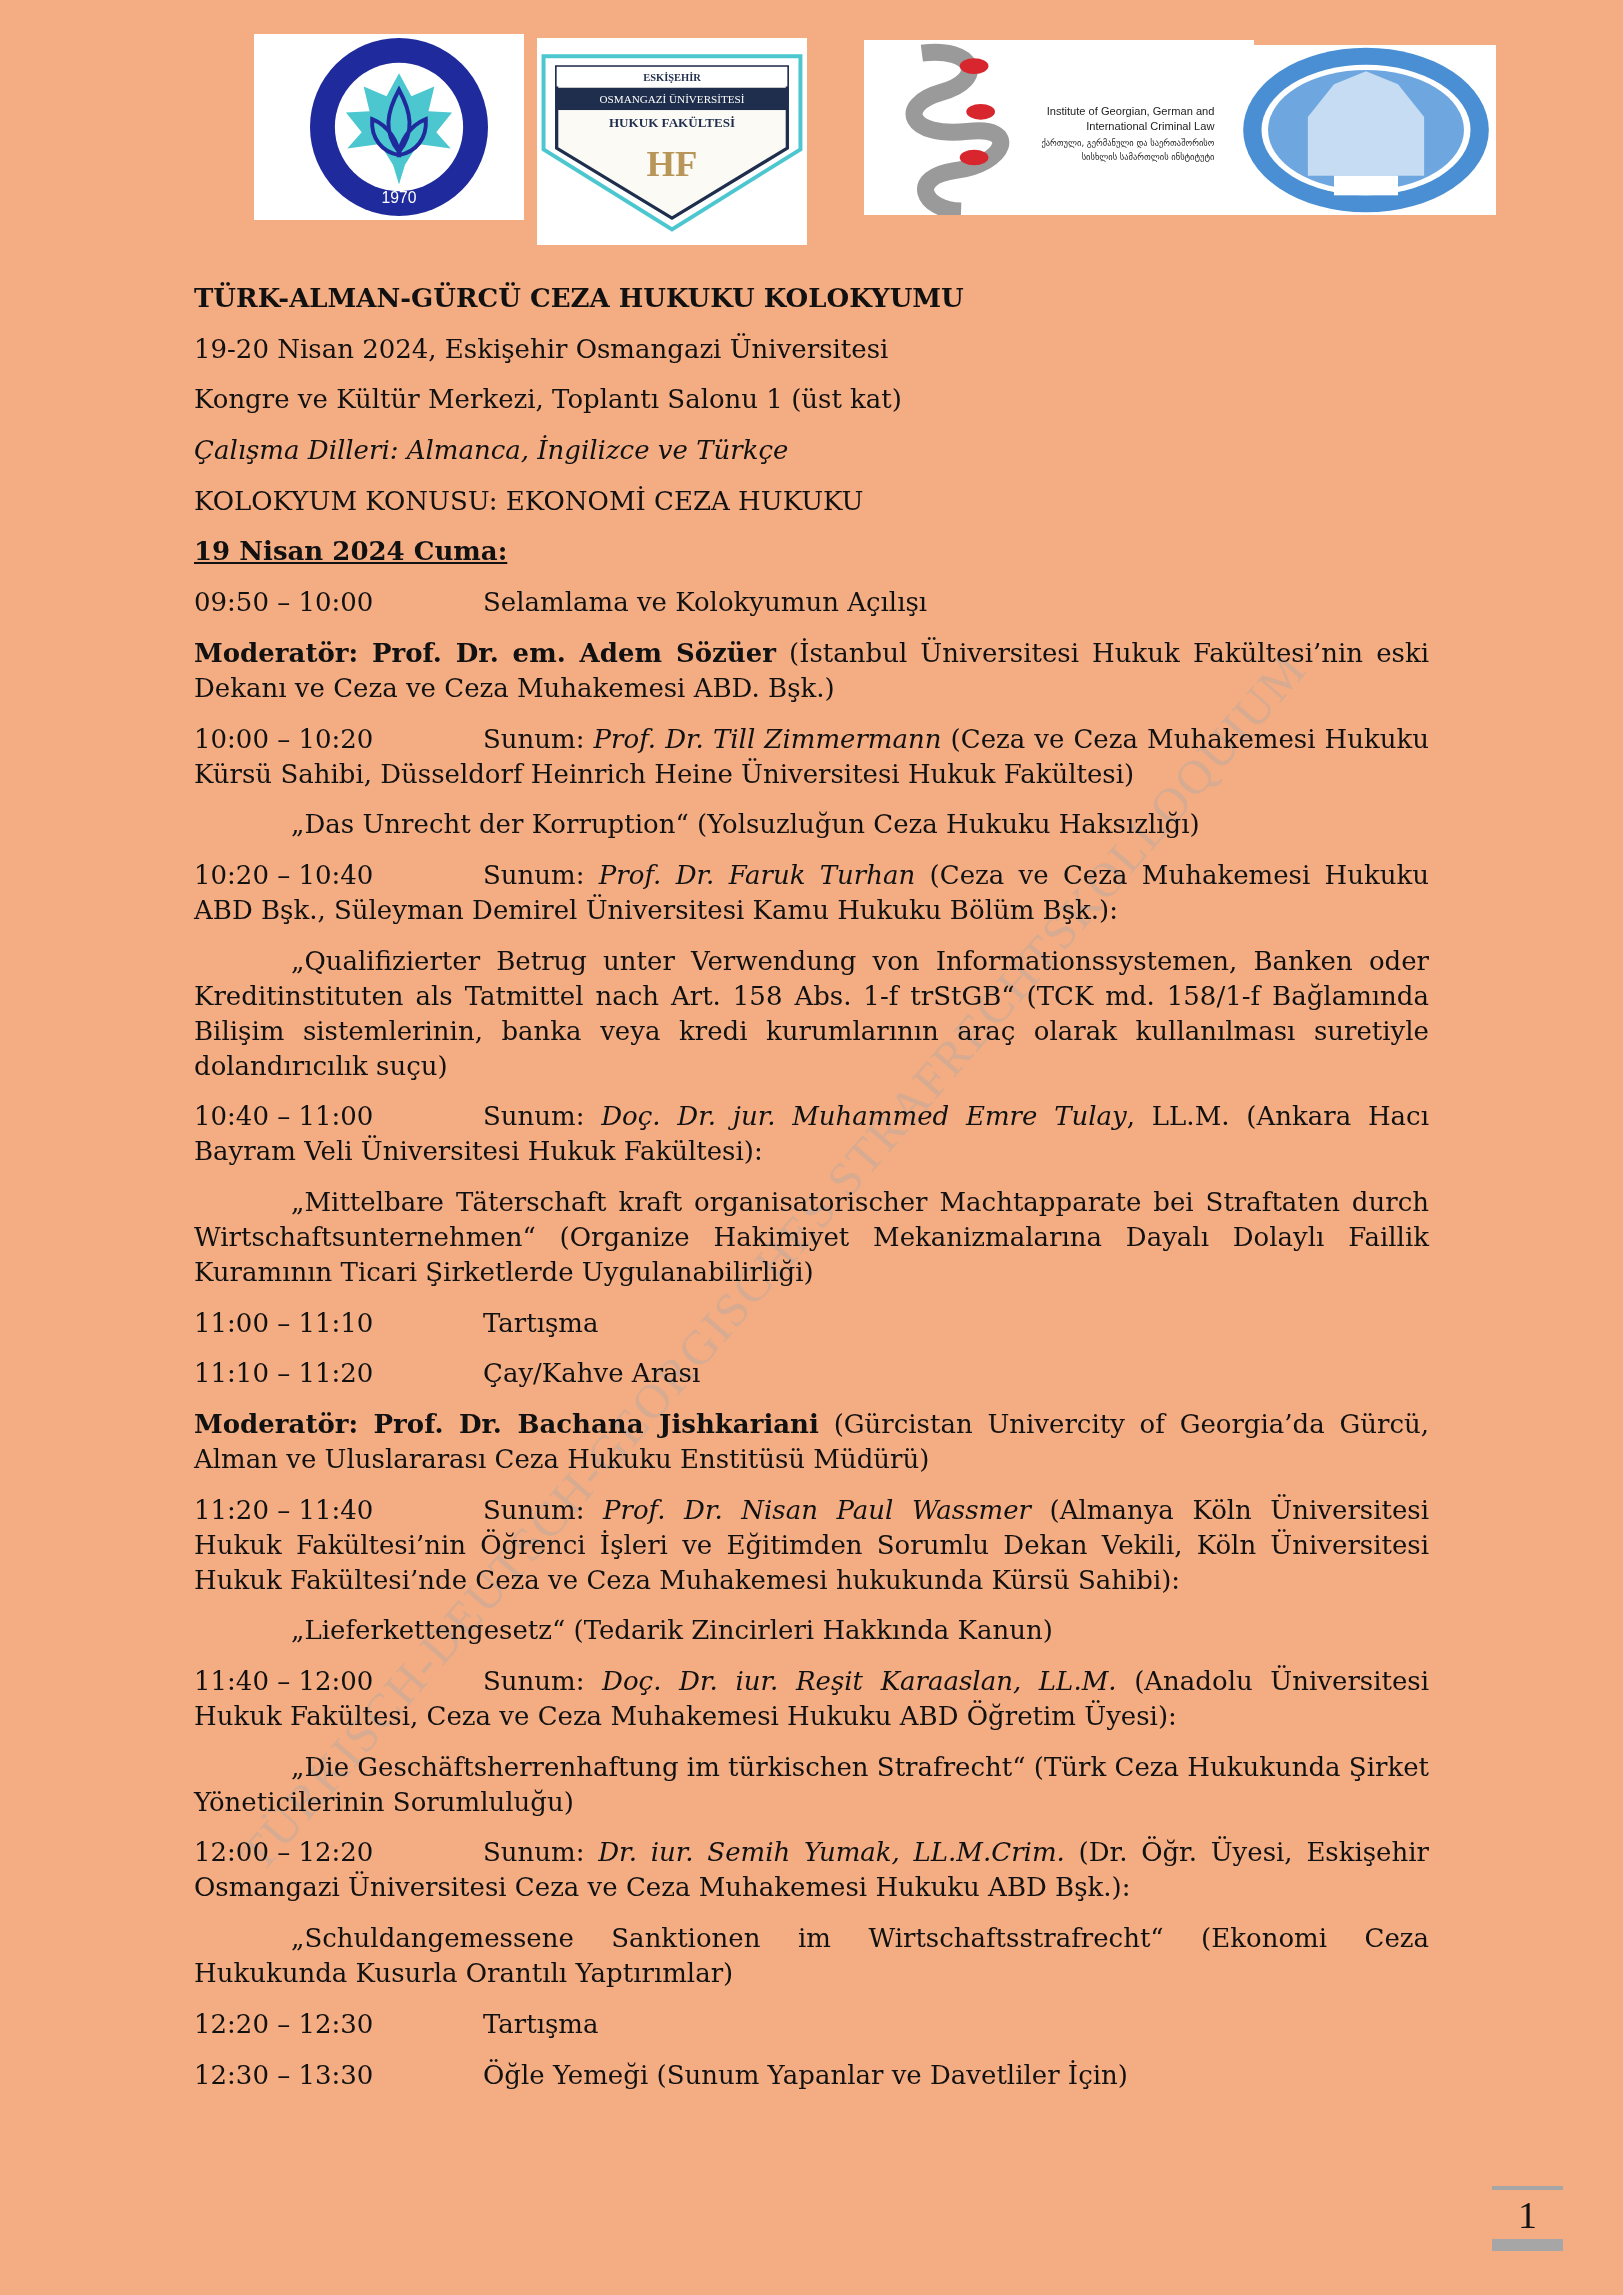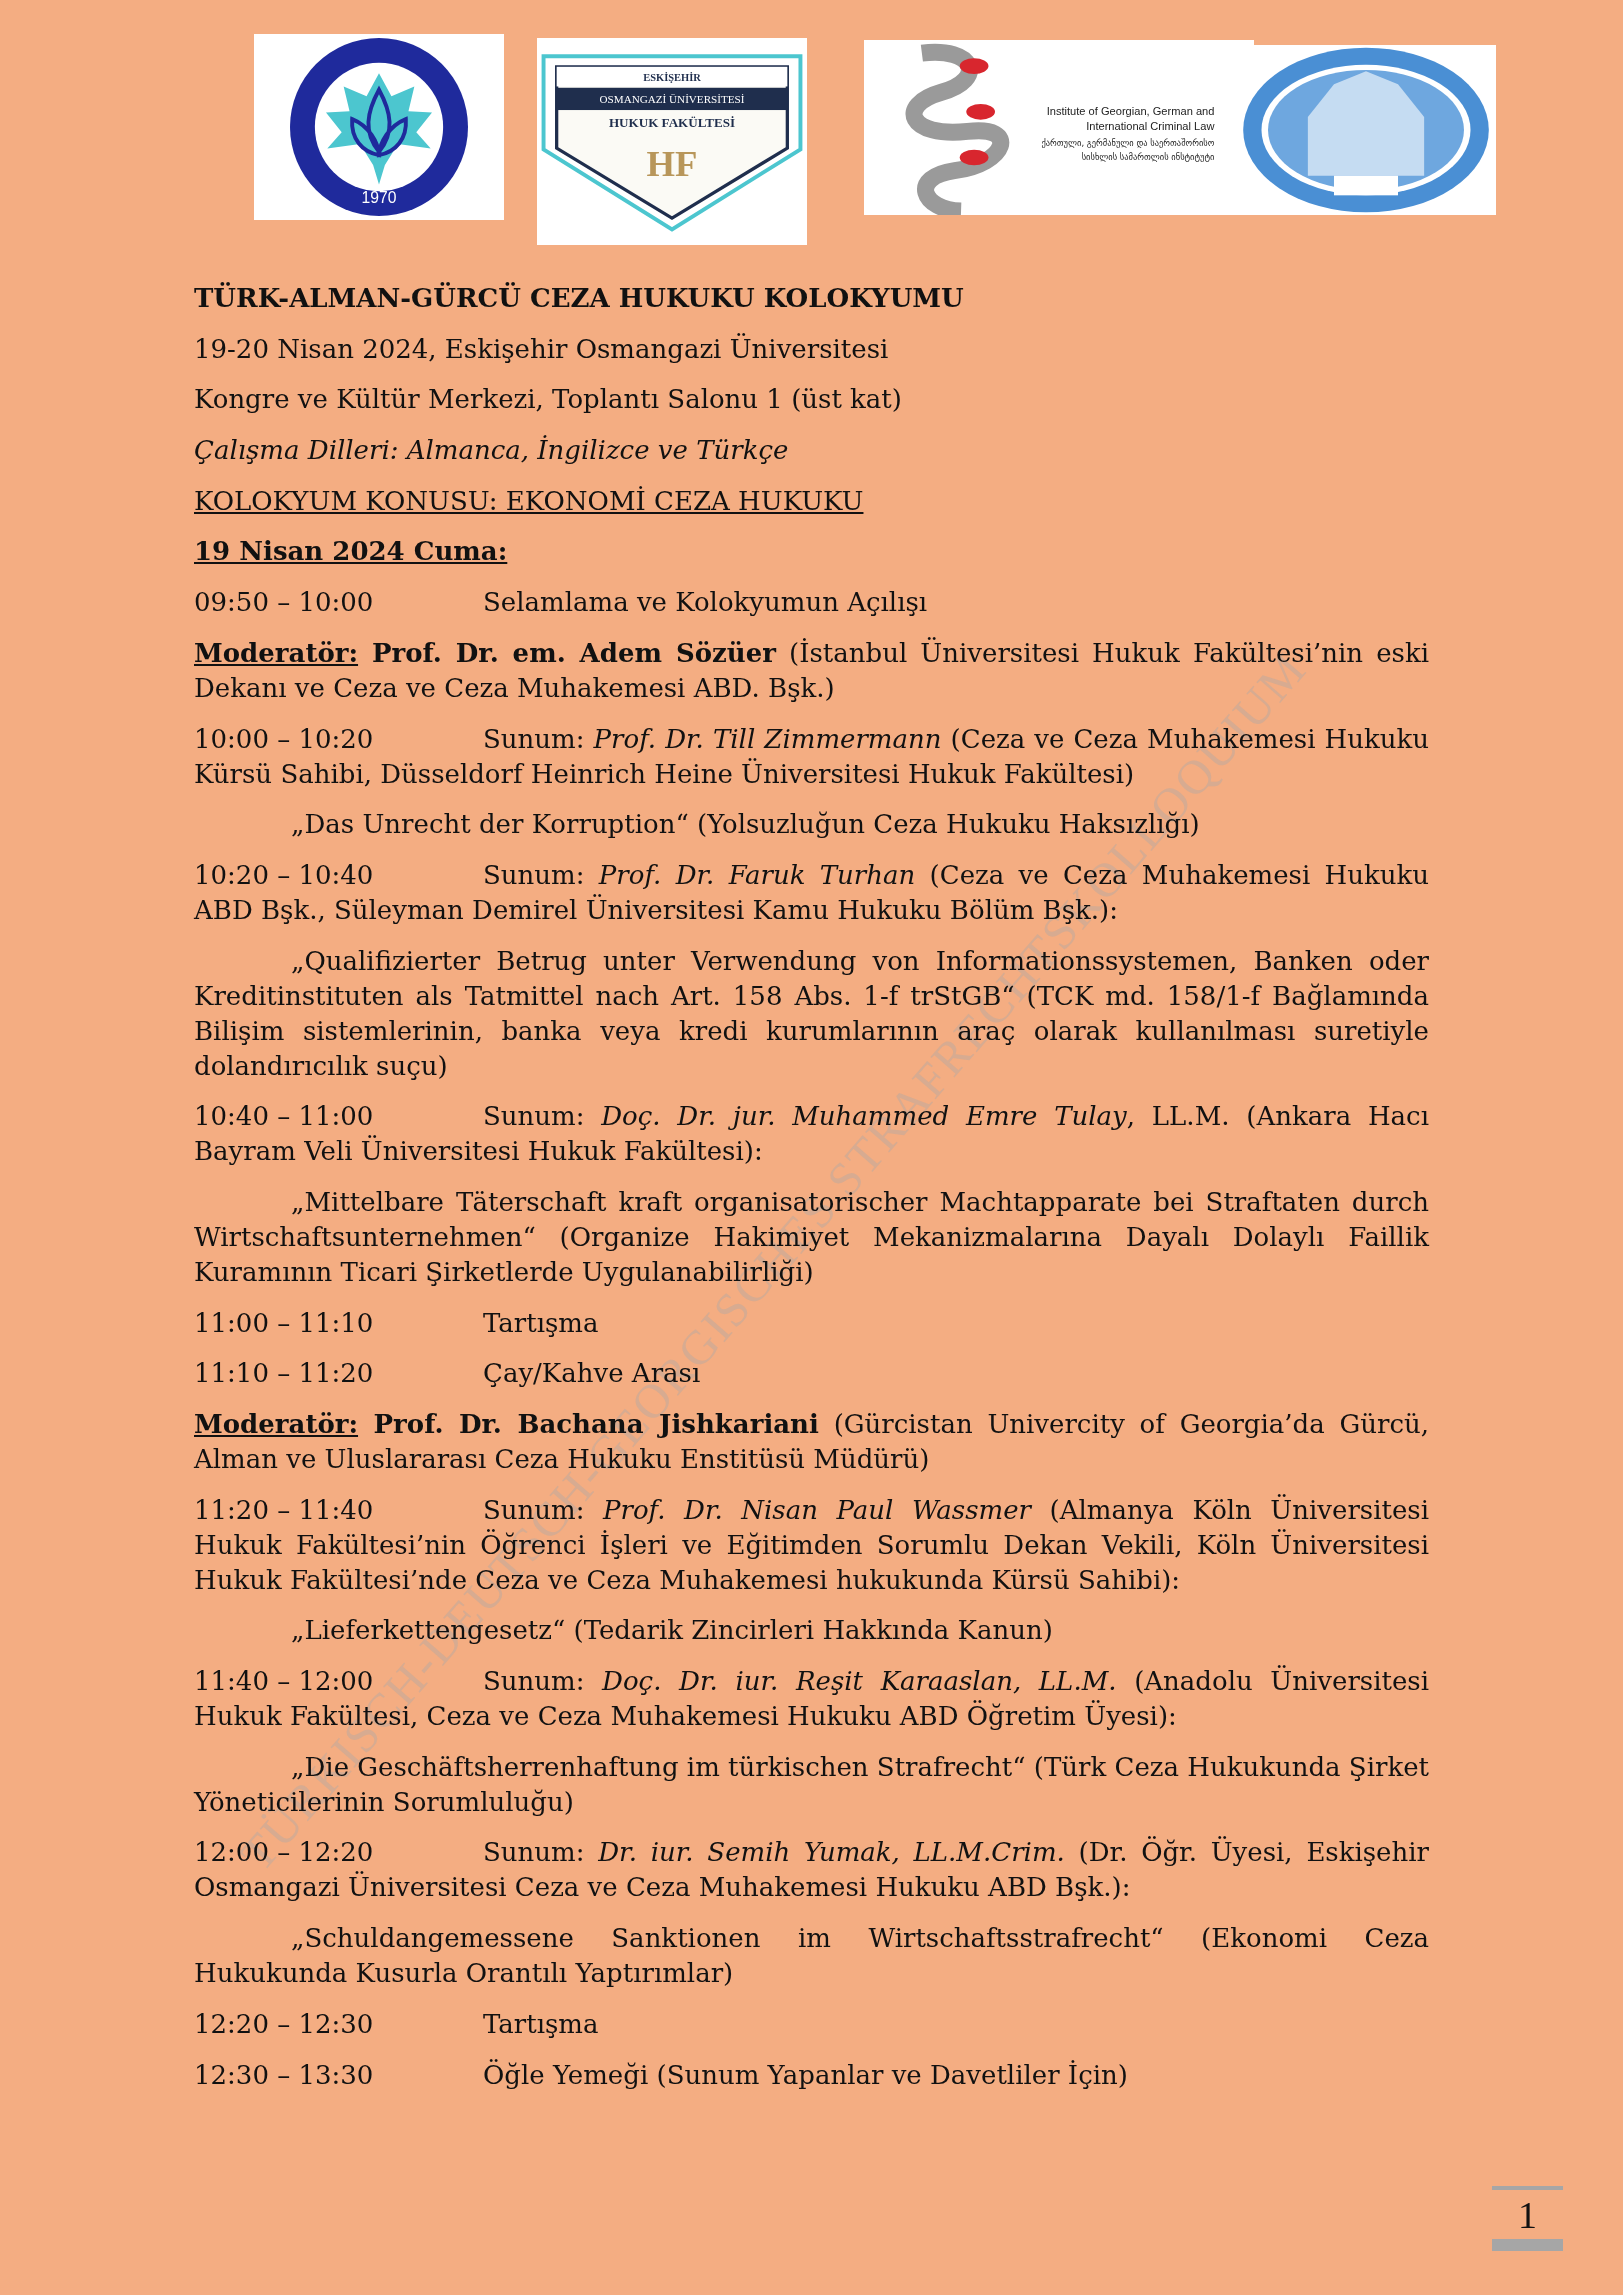--- a/index.html
+++ b/index.html
@@ -6,42 +6,42 @@
     body {
       width: 1623px; height: 2295px;
       background: #f4ad82;
       position: relative; overflow: hidden;
       font-family: "DejaVu Serif", "Liberation Serif", serif;
       color: #111;
     }
     .logos { position: absolute; top: 0; left: 0; width: 1623px; height: 236px; }
     .logo { position: absolute; background: #fff; overflow: hidden; }
     .logo svg { width: 100%; height: 100%; display: block; }
-    #logo-esogu { left: 254px; top: 34px; width: 250px; height: 186px; }
+    #logo-esogu { left: 254px; top: 34px; width: 250px; height: 186px; padding-left: 20px; }
     #logo-hukuk { left: 537px; top: 38px; width: 270px; height: 207px; }
     #logo-institute { left: 864px; top: 40px; width: 390px; height: 175px; }
     #logo-koln { left: 1236px; top: 45px; width: 260px; height: 170px; }
     .wm-wrap { position: absolute; left: 229px; top: 1845px; }
     .wm-text {
       position: absolute; left: 0; top: 0;
       transform: rotate(-49deg); transform-origin: 0 0;
       font-family: "Liberation Serif", serif;
       font-size: 48px; letter-spacing: 2px;
       color: rgba(185, 170, 160, 0.5);
       white-space: nowrap;
     }
 
     .content {
       position: absolute; left: 194px; top: 281px; width: 1235px;
       font-size: 26px; line-height: 35px;
     }
     .center { text-align: left; margin: 0 0 15.7px 0; }
     .title { font-weight: bold; }
     .ital { font-style: italic; }
-    .u { text-decoration: underline; }
+    .u { }
     .day { font-weight: bold; text-decoration: underline; margin: 0 0 15.7px 0; }
     .p { margin: 0 0 15.7px 0; text-align: justify; }
     .row { display: flex; margin: 0 0 15.7px 0; }
     .row .time { width: 289px; flex: none; }
     .entry { margin: 0 0 15.7px 0; text-align: justify; }
     .entry .time { display: inline-block; width: 289px; }
     .talk { margin: 0 0 15.7px 0; text-align: justify; text-indent: 97px; }
     .b { font-weight: bold; }
 
     .pagenum {

